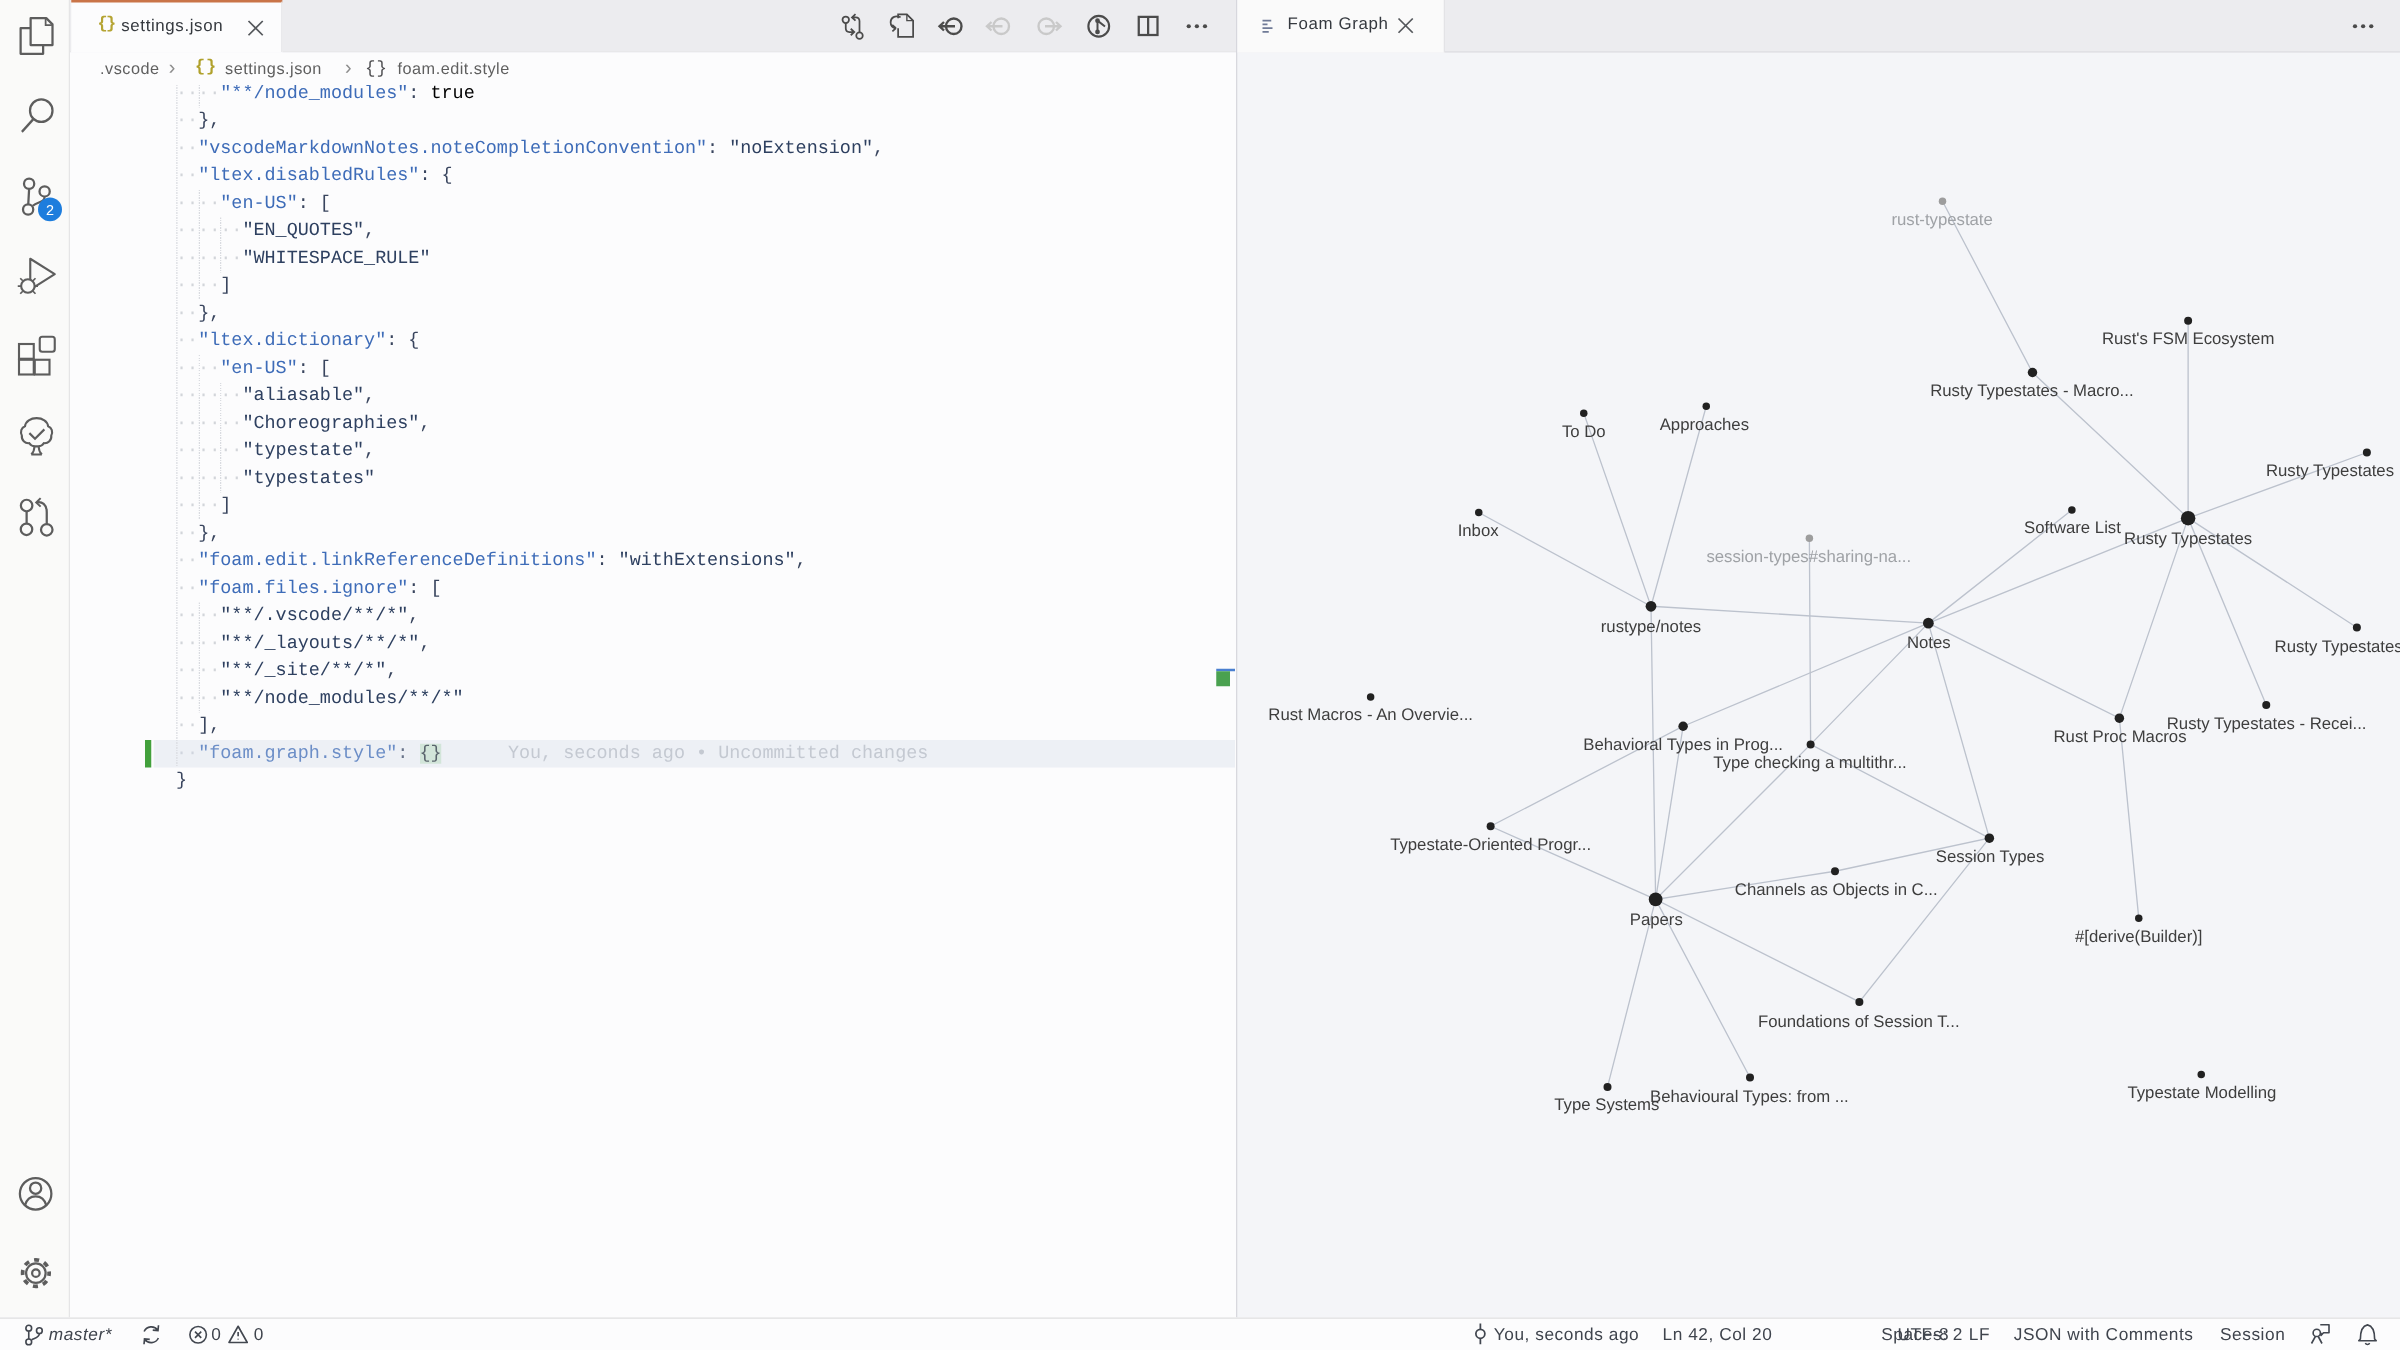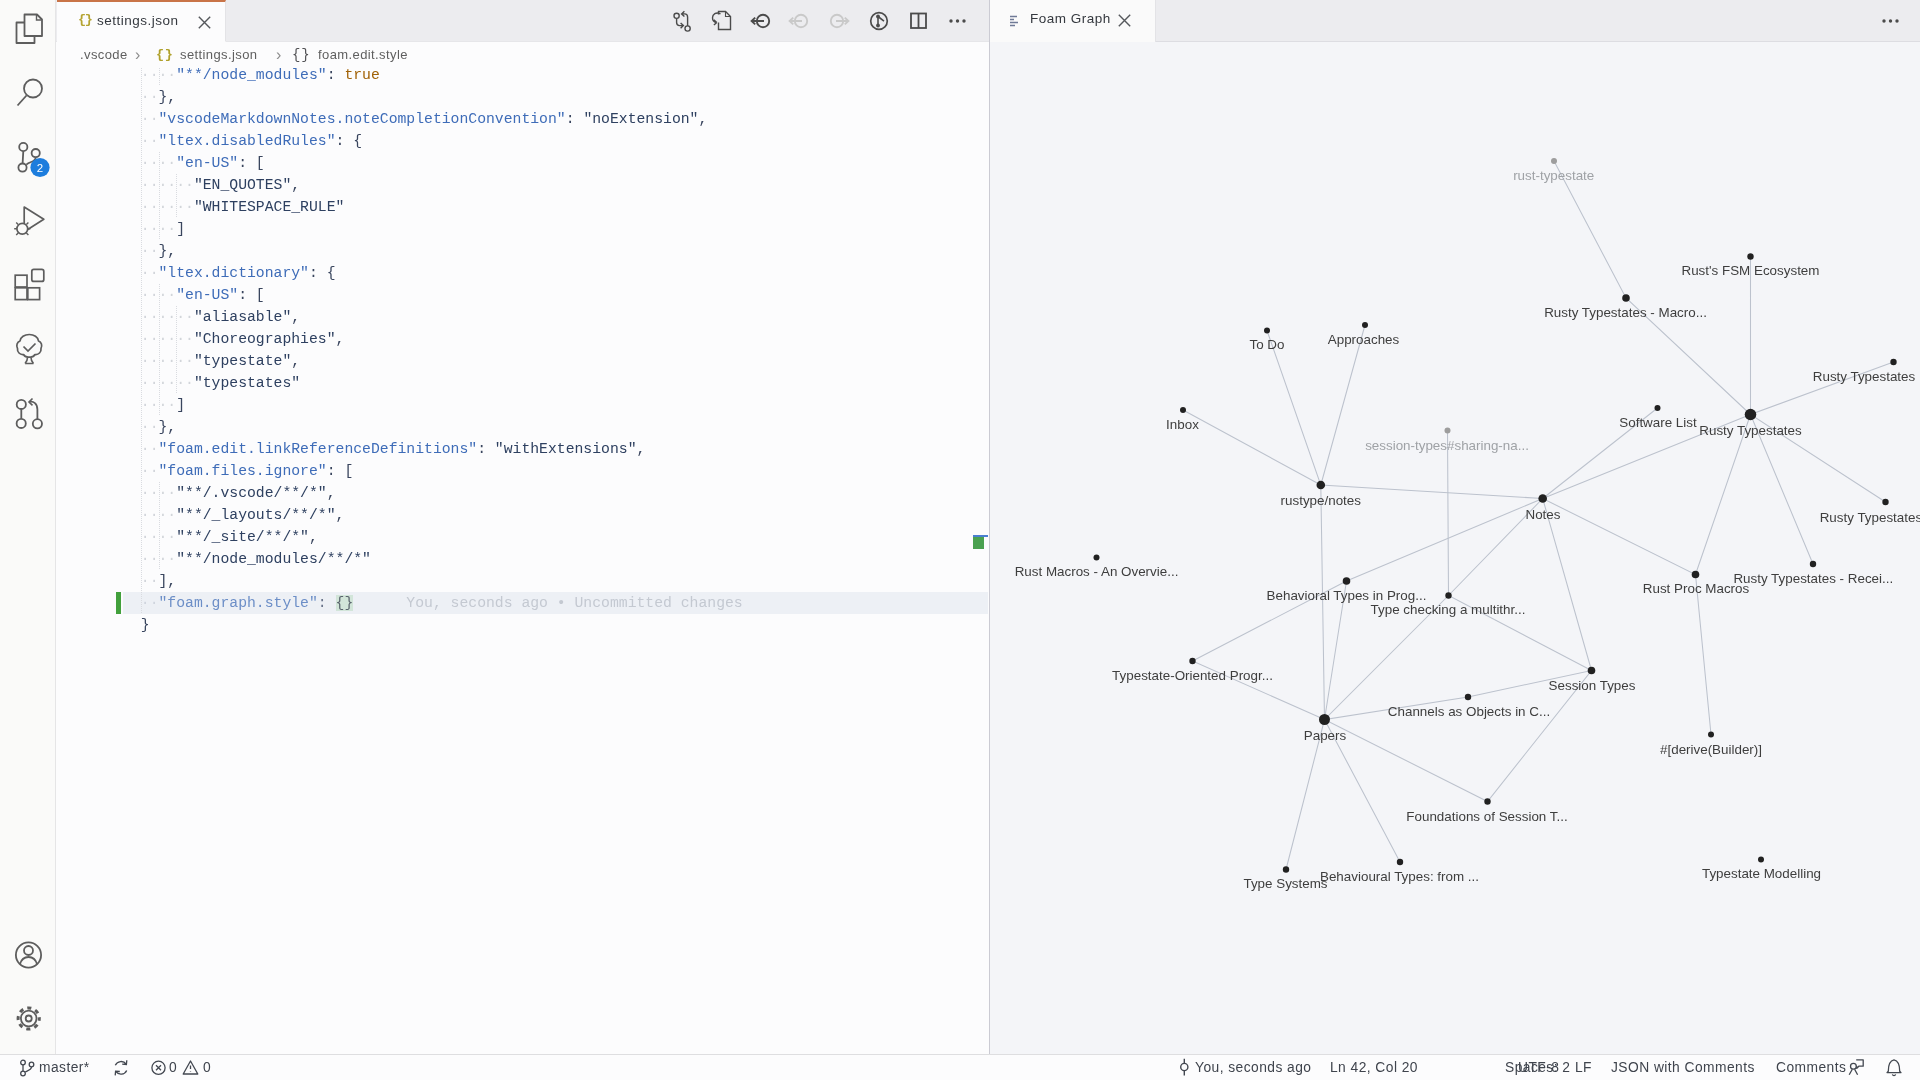--- a/index.html
+++ b/index.html
@@ -20,21 +20,21 @@
   #statusbar   { left:0; top:1054px; width:1920px; height:26px; background:#fcfcfd; border-top:1px solid #dedee0;
                  font-size:13.8px; letter-spacing:0.45px; color:#3f444d; }
   
   .mono { font-family:"Liberation Mono", monospace; font-size:14.75px; line-height:22px; }
   #gutter { left:0; top:-4.5px; width:51px; text-align:right; color:#aeb1b6; }
   #code   { left:84.8px; top:-4.5px; }
   pre.mono { white-space:pre; }
   .k { color:#3e6cb8; }   
   .s { color:#2e4060; }   
   .p { color:#39455e; }   
-  .b { color:#a16207;font-family:Liberation Mono, monospace; }   
+  .b { color:#000000;font-family:Liberation Mono, monospace; }   
   .w { color:#d2d5da; }   
   .nb{ background:#d5ecd3; color:#232e33; }
   .blame { color:#c0c3c8; }
   
   .guide { width:1px; background-image:repeating-linear-gradient(to bottom,#d9dbe0 0,#d9dbe0 1px,transparent 1px,transparent 2px); }
   
   .sb { position:absolute; top:0; height:25px; line-height:25px; white-space:nowrap; }
 </style>
 </head>
 <body>
@@ -296,36 +296,36 @@
       <path d="M115.3 10.2 A6.3 6.3 0 0 1 126.2 9.2 M126.8 5.2 L126.4 9.5 L122.2 9.1"></path>
       <path d="M126.7 15.4 A6.3 6.3 0 0 1 115.8 16.4 M115.2 20.4 L115.6 16.1 L119.8 16.5"></path>
 
       <circle cx="158.5" cy="12.8" r="6.6"></circle>
       <path d="M156 10.3 L161 15.3 M161 10.3 L156 15.3"></path>
 
       <path d="M190.5 6 L197.8 19 H183.2 Z" stroke-linejoin="round"></path>
       <path d="M190.5 10.5 V14 M190.5 16 V16.5"></path>
     </g>
   </svg>
-  <span class="sb" style="left:39px;">master*</span>
+  <span class="sb" style="left:39px;font-style:italic;">master*</span>
   <span class="sb" style="left:169px;">0</span>
   <span class="sb" style="left:203px;">0</span>
   <svg class="abs" width="30" height="26" style="left:1172px;top:0;">
     <g stroke="#424750" stroke-width="1.4" fill="none">
       <circle cx="12.3" cy="12" r="3.6"></circle>
       <path d="M12.3 3.8 V8.4 M12.3 15.6 V20.4"></path>
     </g>
   </svg>
   <span class="sb" style="left:1195px;">You, seconds ago</span>
   <span class="sb" style="left:1330px;">Ln 42, Col 20</span>
   <span class="sb" style="left:1505px;">Spaces: 2</span>
   <span class="sb" style="left:1518px;">UTF-8</span>
   <span class="sb" style="left:1575px;">LF</span>
   <span class="sb" style="left:1611px;">JSON with Comments</span>
-  <span class="sb" style="left:1776px;">Comments</span>
+  <span class="sb" style="left:1776px;">Session</span>
   <svg class="abs" width="80" height="26" style="left:1840px;top:0;">
     <g stroke="#424750" stroke-width="1.3" fill="none">
 
       <path d="M16.2 4.8 H23.2 V11.2 H18.8 L16.8 13.4 V11.2" stroke-linejoin="round"></path>
       <circle cx="13.4" cy="11.3" r="2.9"></circle>
       <path d="M9.2 19.8 L12.3 14.2 M17.6 19.8 L14.6 14.2"></path>
 
       <path d="M48.3 16.2 C48.3 10.5,49.8 5.8,54 4.9 C58.2 5.8,59.7 10.5,59.7 16.2 L61 17.6 H47 Z" stroke-linejoin="round"></path>
       <path d="M52.3 19.4 A1.8 1.8 0 0 0 55.7 19.4" stroke-width="1.2"></path>
     </g>

